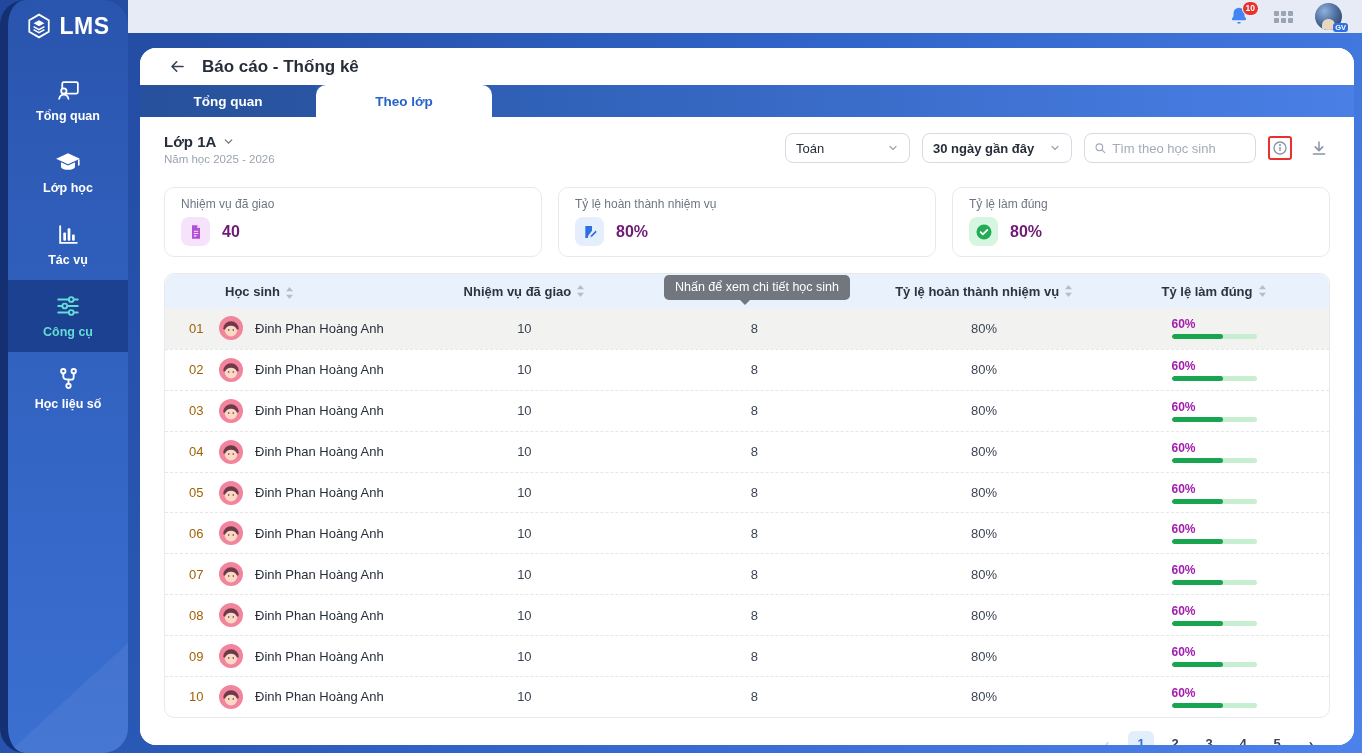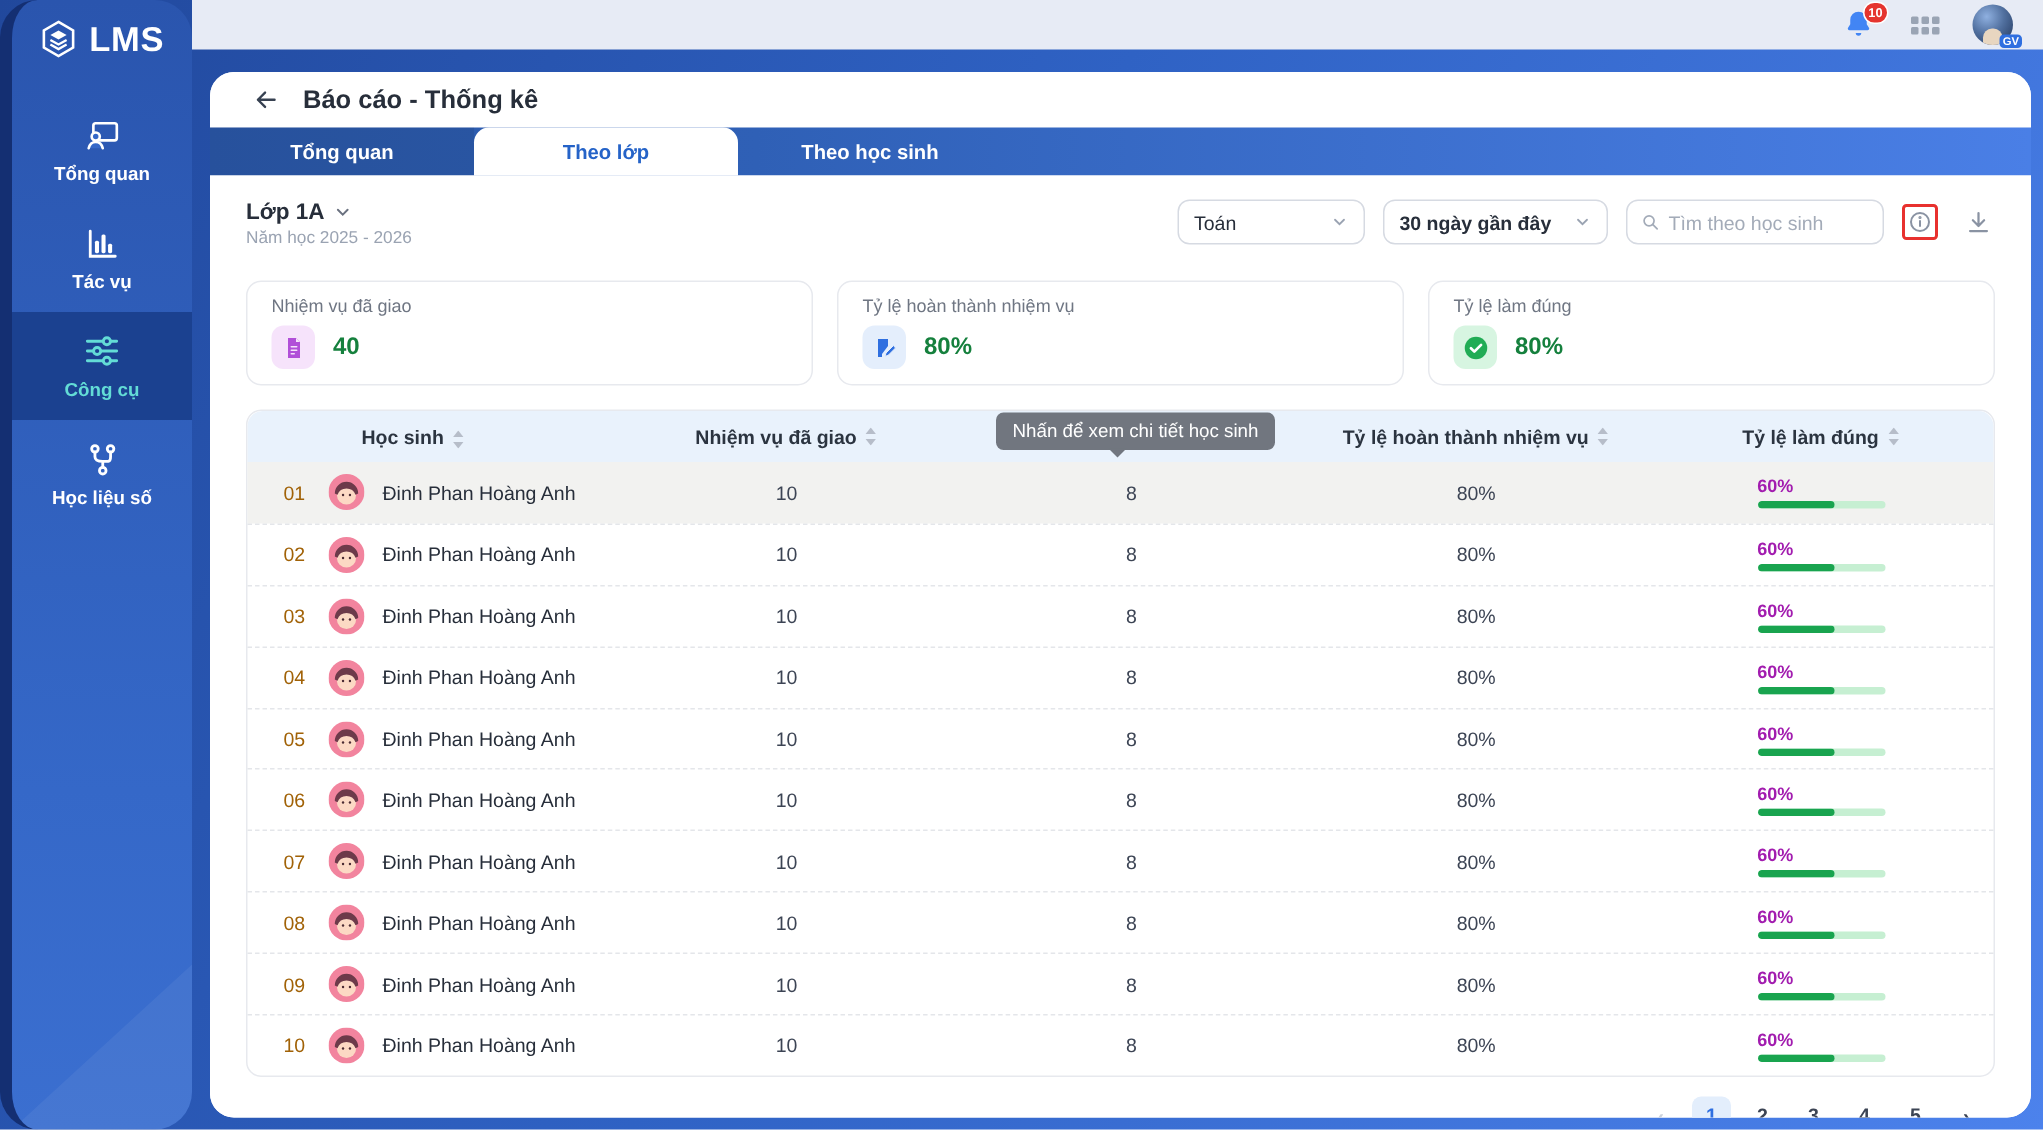--- a/index.html
+++ b/index.html
@@ -75,28 +75,28 @@
   .dl-btn { width:22px; height:22px; display:flex; align-items:center; justify-content:center; cursor:pointer; margin-left:4px;}
   
   .cards { display:flex; gap:16px; margin-top:14px; }
   .card { flex:1; border:1px solid #e7e9ee; border-radius:10px; padding:9px 16px 10px; background:#fff; }
   .card-label { font-size:12px; color:#6f7683; }
   .card-body { display:flex; align-items:center; gap:12px; margin-top:6px; }
   .card-icon { width:29px; height:29px; border-radius:8px; display:flex; align-items:center; justify-content:center; }
   .ci-purple { background:#f6e3fb; }
   .ci-blue   { background:#e4eefc; }
   .ci-green  { background:#d7f5e1; }
-  .card-value { font-size:16px; font-weight:800; color:#15803d; }
+  .card-value { font-size:16px; font-weight:800; color:#701a75; }
   
   .table-wrap { margin-top:16px; border:1px solid #e7e9ee; border-radius:10px; overflow:visible; position:relative; }
   .t-header { display:grid; grid-template-columns:21% 19.75% 19.75% 19.75% 19.75%;
     background:#e9f2fc; height:34px; align-items:center; border-radius:10px 10px 0 0; }
   .th { display:flex; align-items:center; justify-content:center; gap:5px;
     font-size:13px; font-weight:700; color:#2b3440; cursor:pointer; }
-  .th.th-student { justify-content:flex-start; padding-left:76px;align-items:flex-end; }
+  .th.th-student { justify-content:flex-start; padding-left:60px;align-items:flex-end; }
   .t-body .t-row { display:grid; grid-template-columns:21% 19.75% 19.75% 19.75% 19.75%;
     height:40.9px; align-items:center; border-top:1px dashed #e4e6ea; cursor:pointer; }
   .t-body .t-row:first-child { border-top:none; }
   .t-row.highlight { background:#f2f2f0; }
   .td-student { display:flex; align-items:center; gap:12px; padding-left:24px; }
   .stt { font-size:13px; color:#a16207; width:18px; }
   .row-avatar { width:24px; height:24px; flex:none; }
   .student-name { font-size:13px; color:#272e3a; }
   .td-center { text-align:center; font-size:13px; color:#3c4454; }
   .td-progress { display:flex; justify-content:center; }
@@ -137,20 +137,30 @@
         <svg width="25" height="25" viewBox="0 0 24 24" fill="none" stroke="#fff" stroke-width="1.7" stroke-linecap="round" stroke-linejoin="round">
           <rect x="6" y="4" width="15" height="11" rx="1.5"></rect>
           <circle cx="7.5" cy="12.5" r="2.6" fill="#3568c8"></circle>
           <path d="M3 20c.6-2.6 2.4-4 4.5-4s3.9 1.4 4.5 4" fill="#3568c8"></path>
         </svg>
       </span>
       <span class="nav-label">Tổng quan</span>
     </div>
     <div class="nav-item">
       <span class="nav-icon">
+        <svg width="26" height="26" viewBox="0 0 24 24" fill="#fff">
+          <path d="M12 4 23 9l-11 5L1 9z"></path>
+          <path d="M5.5 12.2v4.1c0 1.5 2.9 2.9 6.5 2.9s6.5-1.4 6.5-2.9v-4.1l-6.5 3z"></path>
+          <rect x="21.2" y="9.5" width="1.5" height="6" rx="0.7"></rect>
+        </svg>
+      </span>
+      <span class="nav-label">Lớp học</span>
+    </div>
+    <div class="nav-item">
+      <span class="nav-icon">
         <svg width="25" height="25" viewBox="0 0 24 24" fill="#fff">
           <rect x="7" y="10" width="2.6" height="8" rx="1"></rect>
           <rect x="11.2" y="6" width="2.6" height="12" rx="1"></rect>
           <rect x="15.4" y="12" width="2.6" height="6" rx="1"></rect>
           <path d="M4 4v16h16" fill="none" stroke="#fff" stroke-width="1.8" stroke-linecap="round"></path>
         </svg>
       </span>
       <span class="nav-label">Tác vụ</span>
     </div>
     <div class="nav-item active">
@@ -207,21 +217,20 @@
       <svg width="19" height="19" viewBox="0 0 24 24" fill="none" stroke="#374151" stroke-width="2" stroke-linecap="round" stroke-linejoin="round">
         <path d="M19 12H5M11 18l-6-6 6-6"></path>
       </svg>
     </span>
     <h1 class="page-title">Báo cáo - Thống kê</h1>
   </div>
 
   <div class="tabbar">
     <div class="tab shade">Tổng quan</div>
     <div class="tab active">Theo lớp</div>
-    <div class="tab">Theo học sinh</div>
   </div>
 
   <div class="content">
 
     <div class="filter-row">
       <div class="class-block">
         <div class="class-line">
           <span class="class-name">Lớp 1A</span>
           <svg width="13" height="13" viewBox="0 0 24 24" fill="none" stroke="#6b7280" stroke-width="2.4" stroke-linecap="round">
               <path d="M6 9l6 6 6-6"></path>

